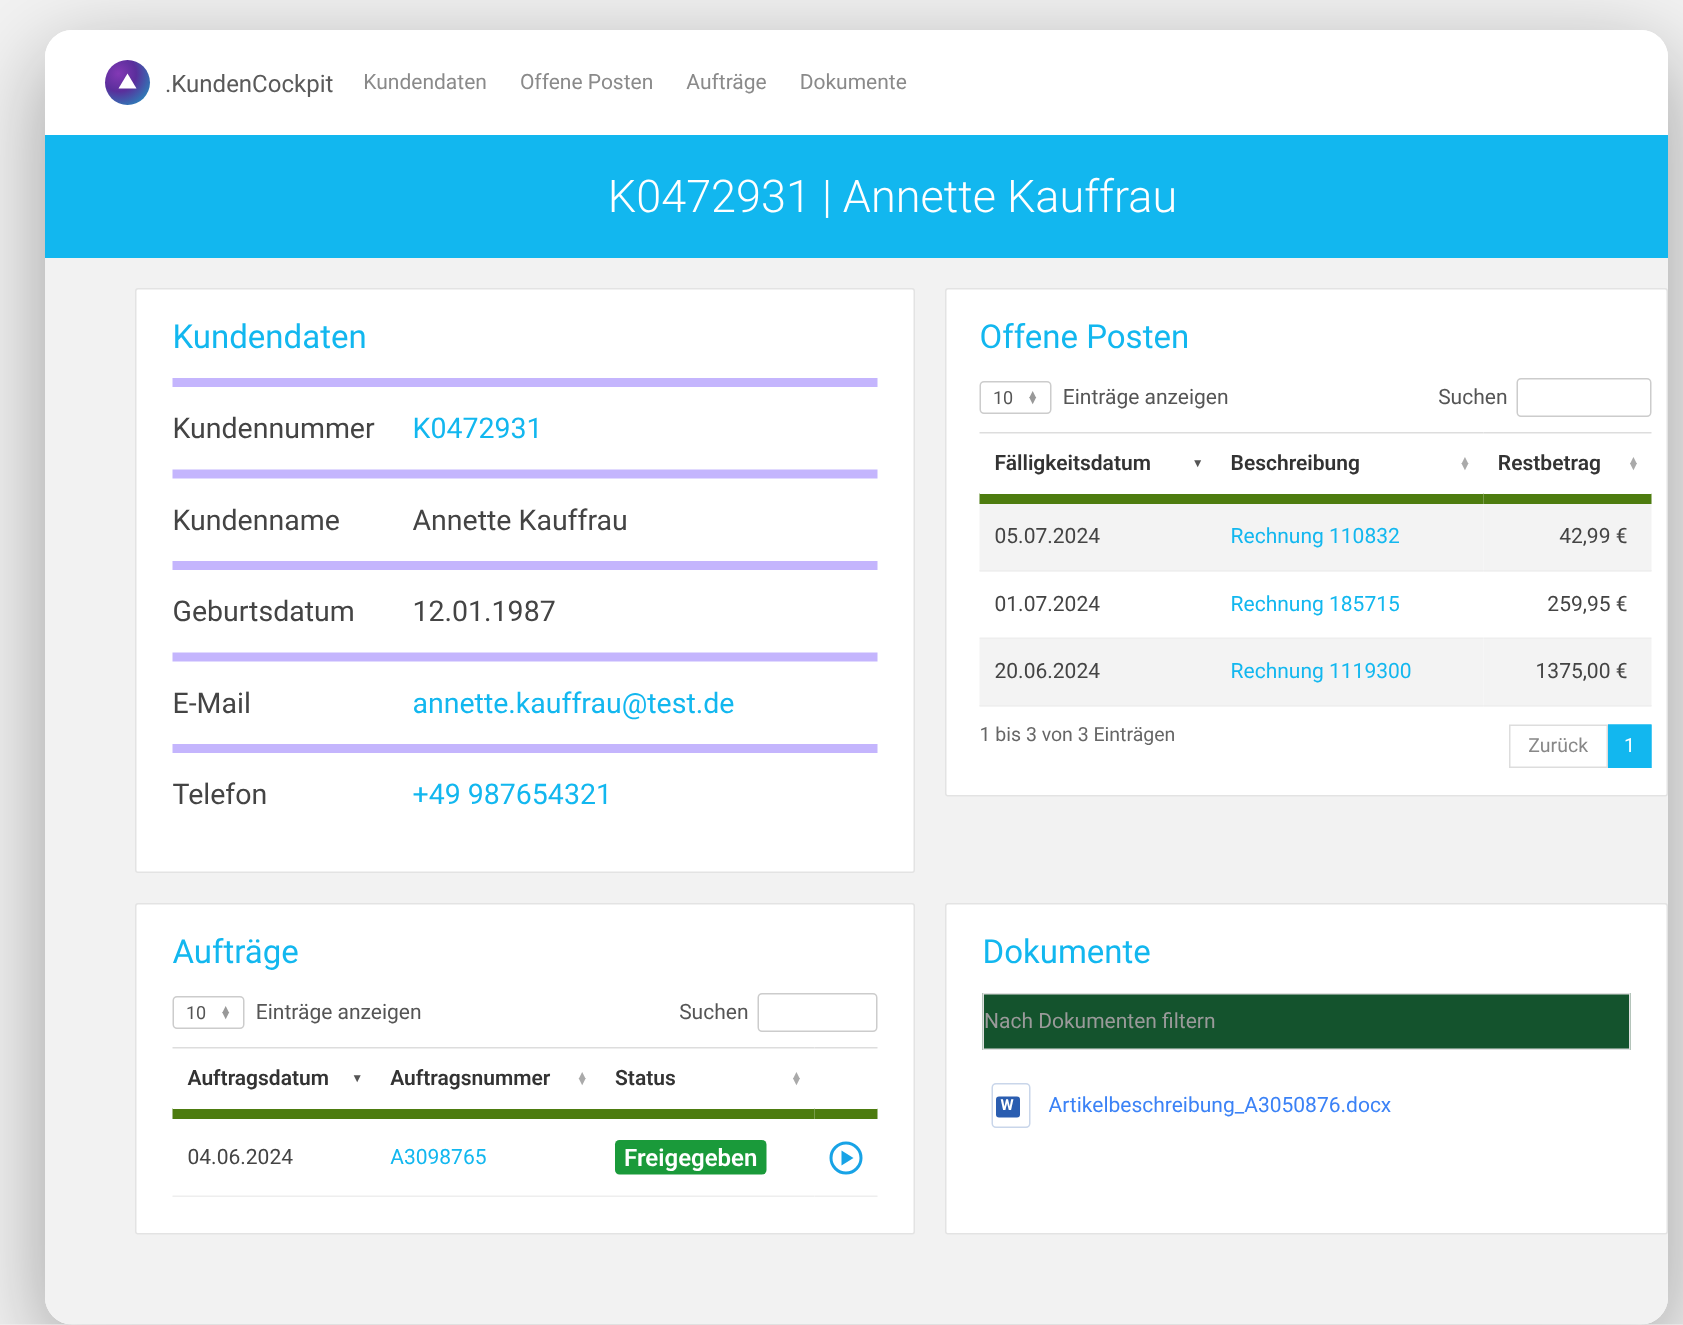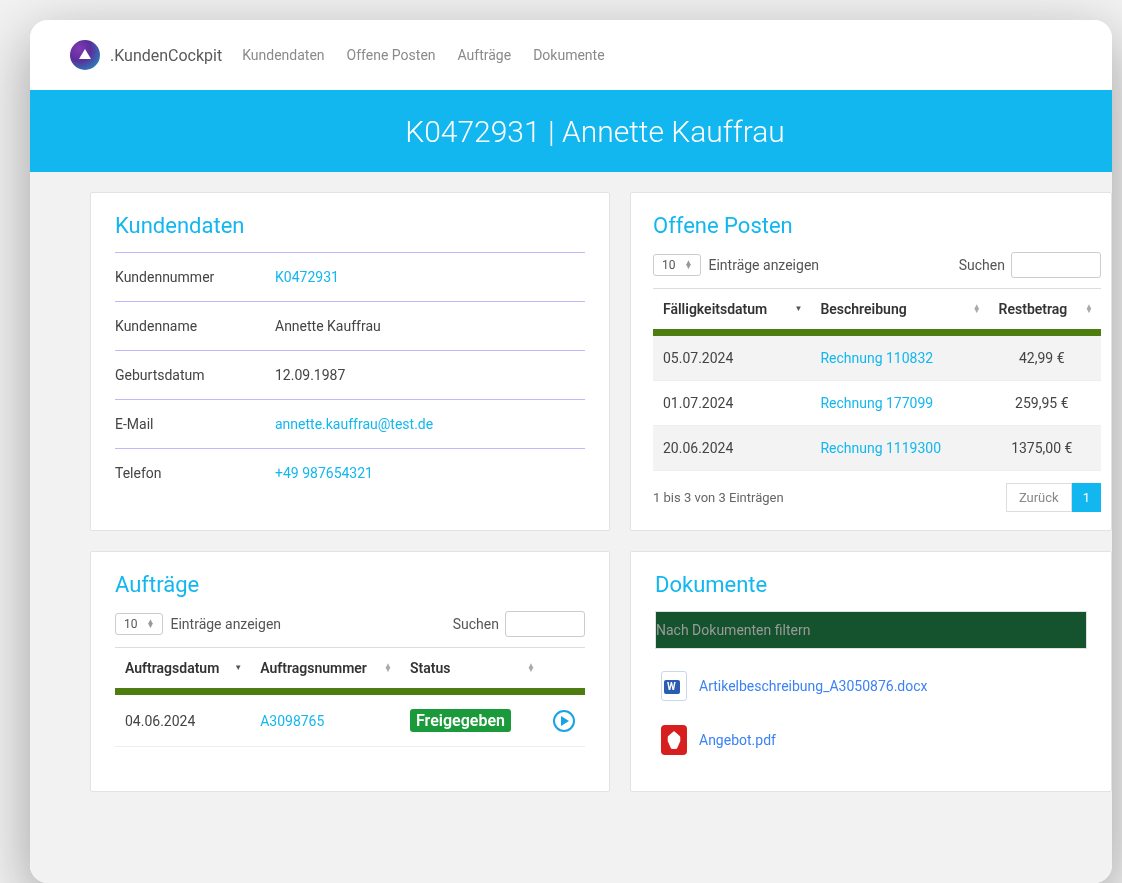--- a/index.html
+++ b/index.html
@@ -10,37 +10,37 @@
     .brand-logo { width: 30px; height: 30px; border-radius: 50%; background: radial-gradient(circle at 30% 30%, #8339b5 0%, #5a2e9b 40%, #18a3c6 100%); display: flex; align-items: center; justify-content: center; }
     .brand-logo-inner { width: 0; height: 0; border-left: 6px solid transparent; border-right: 6px solid transparent; border-bottom: 10px solid #fff; transform: translateY(-1px); }
     .brand-text { font-size: 16px; color: #5a5a5a; font-weight: 400; }
     .navtabs { display: flex; gap: 22px; }
     .navtab { font-size: 14px; color: #8a8a8a; cursor: pointer; }
     .content-wrap { background: #f2f2f2; height: calc(100% - 70px); padding: 0 0 0 0; overflow: hidden; }
     .banner { background: #12b7ef; color: #fff; height: 82px; display: flex; align-items: center; justify-content: center; font-size: 30px; font-weight: 300; margin: 0 0 20px 0; padding-left: 48px; }
     .grid { display: grid; grid-template-columns: 520px 1fr; gap: 20px; padding: 0 0 0 60px; }
     .card { background: #fff; border: 1px solid #e3e3e3; border-radius: 2px; padding: 20px 24px 24px 24px; }
     .card-title { color: #12b7ef; font-size: 22px; font-weight: 400; margin-bottom: 14px; }
-    .kv-row { display: grid; grid-template-columns: 160px 1fr; padding: 16px 0; border-top: 1px solid #c4b5fd; font-size: 14px; color: #444; }
+    .kv-row { display: grid; grid-template-columns: 160px 1fr; padding: 16px 0; border-top: 6px solid #c4b5fd; font-size: 19px; color: #444; }
     .kv-row:first-of-type { border-top: 1px solid #eee; }
     .kv-label { color: #444; }
     .kv-link { color: #12b7ef; cursor: pointer; }
     .dt-top { display: flex; align-items: center; justify-content: space-between; margin-bottom: 10px; font-size: 14px; color: #555; gap: 10px; }
     .entries-select { border: 1px solid #ccc; border-radius: 3px; padding: 3px 8px 3px 8px; font-size: 12px; display: inline-flex; align-items: center; gap: 6px; cursor: pointer; }
     .sort-arrows { display: inline-block; width: 7px; font-size: 8px; line-height: 4px; color: #999; vertical-align: middle; margin-left: 3px; }
     .search-wrap { display: flex; align-items: center; gap: 6px; font-size: 14px; }
     .search-input { border: 1px solid #ccc; border-radius: 3px; height: 26px; width: 90px; padding: 0 6px; font-size: 13px; }
     .dtable { width: 100%; border-collapse: collapse; font-size: 14px; }
     .dtable th { text-align: left; background: #fff; border-top: 1px solid #ddd; border-bottom: 7px solid #4d7c0f; padding: 12px 10px; font-weight: 600; color: #333; position: relative; }
     .dtable td { padding: 14px 10px; border-bottom: 1px solid #eee; color: #444; }
     .dtable tr:nth-child(odd) td.zebra { background: #f3f3f3; }
-    .amount { text-align: center; }
+    .amount { text-align: right; }
     .th-sort { position: absolute; right: 8px; top: 50%; transform: translateY(-50%); font-size: 8px; line-height: 4px; color: #aaa; }
     .th-sort-active { color: #555; }
-    .dt-bottom { display: flex; align-items: center; justify-content: space-between; margin-top: 12px; font-size: 13px; color: #666; }
+    .dt-bottom { display: flex; align-items: flex-start; justify-content: space-between; margin-top: 12px; font-size: 13px; color: #666; }
     .pager { display: flex; align-items: center; gap: 0; }
     .pager-btn { border: 1px solid #ddd; background: #fff; color: #888; padding: 6px 12px; font-size: 13px; cursor: pointer; }
     .pager-current { border: 1px solid #12b7ef; background: #12b7ef; color: #fff; padding: 6px 10px; font-size: 13px; }
     .badge-green { background: #1a9a3a; color: #fff; border-radius: 3px; padding: 2px 6px; font-size: 16px; font-weight: 600; display: inline-block; }
     .play-icon { width: 22px; height: 22px; border-radius: 50%; border: 2px solid #18a3e6; display: inline-flex; align-items: center; justify-content: center; cursor: pointer; }
     .play-tri { width: 0; height: 0; border-top: 5px solid transparent; border-bottom: 5px solid transparent; border-left: 8px solid #18a3e6; margin-left: 2px; }
     .doc-filter { border: 1px solid #e0e0e0; background: #14532d; color: #9a9a9a; font-size: 14px; padding: 10px 0; margin-bottom: 10px; }
     .doc-item { display: flex; align-items: center; gap: 12px; padding: 12px 6px; font-size: 14px; color: #3b82f6; }
     .file-icon { width: 26px; height: 30px; border-radius: 3px; position: relative; flex-shrink: 0; }
     .file-icon.word { background: linear-gradient(#fff,#fff); border: 1px solid #c9d6ea; }
@@ -84,21 +84,21 @@
         <div class="kv-row">
           <div class="kv-label">Kundennummer</div>
           <div class="kv-link">K0472931</div>
         </div>
         <div class="kv-row">
           <div class="kv-label">Kundenname</div>
           <div>Annette Kauffrau</div>
         </div>
         <div class="kv-row">
           <div class="kv-label">Geburtsdatum</div>
-          <div>12.09.1987</div>
+          <div>12.01.1987</div>
         </div>
         <div class="kv-row">
           <div class="kv-label">E-Mail</div>
           <div class="kv-link">annette.kauffrau@test.de</div>
         </div>
         <div class="kv-row">
           <div class="kv-label">Telefon</div>
           <div class="kv-link">+49 987654321</div>
         </div>
       </div>
@@ -128,21 +128,21 @@
               </tr>
             </thead>
             <tbody>
               <tr>
                 <td class="zebra">05.07.2024</td>
                 <td class="zebra"><span class="kv-link">Rechnung 110832</span></td>
                 <td class="zebra amount">42,99 €</td>
               </tr>
               <tr>
                 <td>01.07.2024</td>
-                <td><span class="kv-link">Rechnung 177099</span></td>
+                <td><span class="kv-link">Rechnung 185715</span></td>
                 <td class="amount">259,95 €</td>
               </tr>
               <tr>
                 <td class="zebra">20.06.2024</td>
                 <td class="zebra"><span class="kv-link">Rechnung 1119300</span></td>
                 <td class="zebra amount">1375,00 €</td>
               </tr>
             </tbody>
           </table>
           <div class="dt-bottom">
@@ -192,22 +192,18 @@
         </table>
       </div>
 
       <div class="card">
         <div class="card-title">Dokumente</div>
         <div class="doc-filter">Nach Dokumenten filtern</div>
         <div class="doc-item">
           <div class="file-icon word"></div>
           <span>Artikelbeschreibung_A3050876.docx</span>
         </div>
-        <div class="doc-item">
-          <div class="file-icon pdf"></div>
-          <span>Angebot.pdf</span>
-        </div>
       </div>
 
     </div>
   </div>
 
 </div>
 
 </body></html>

